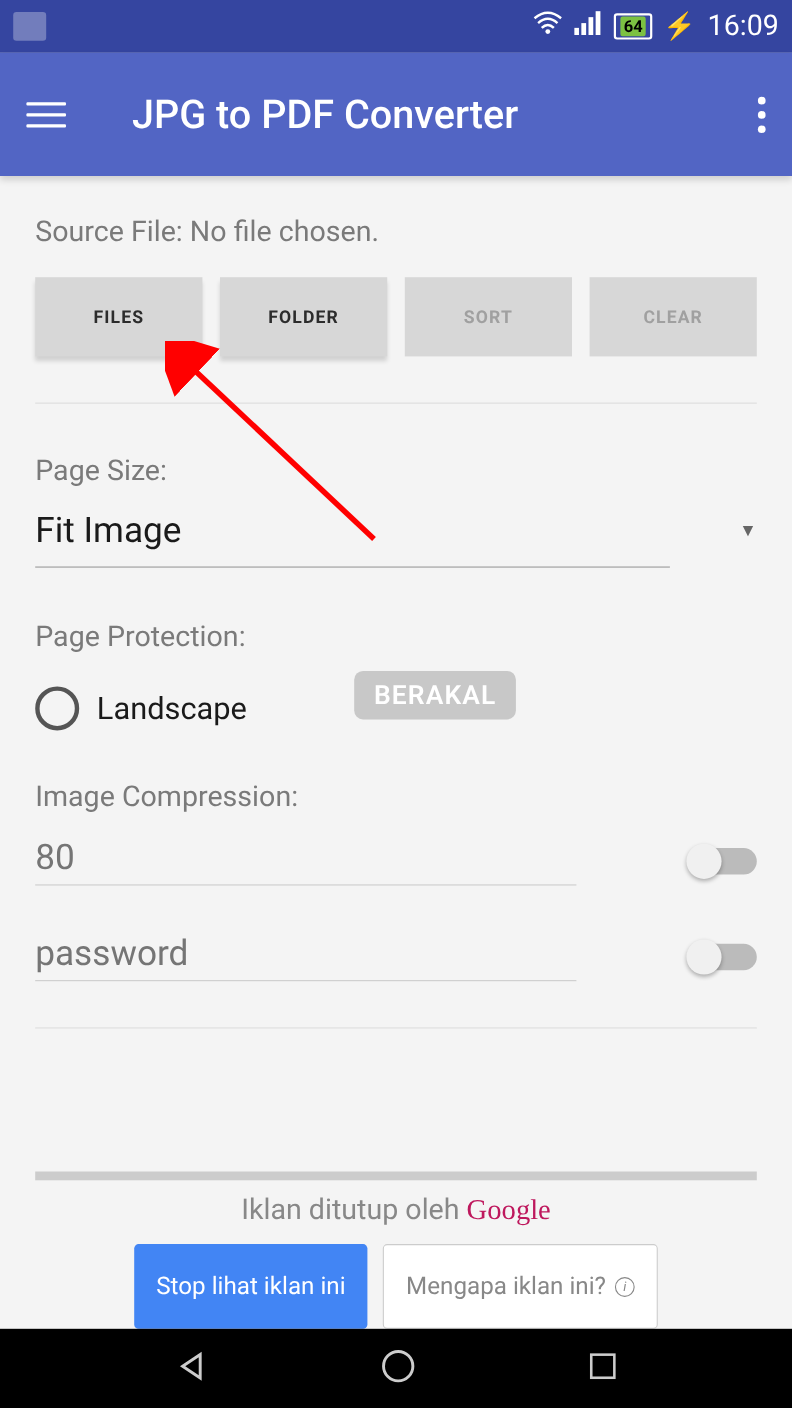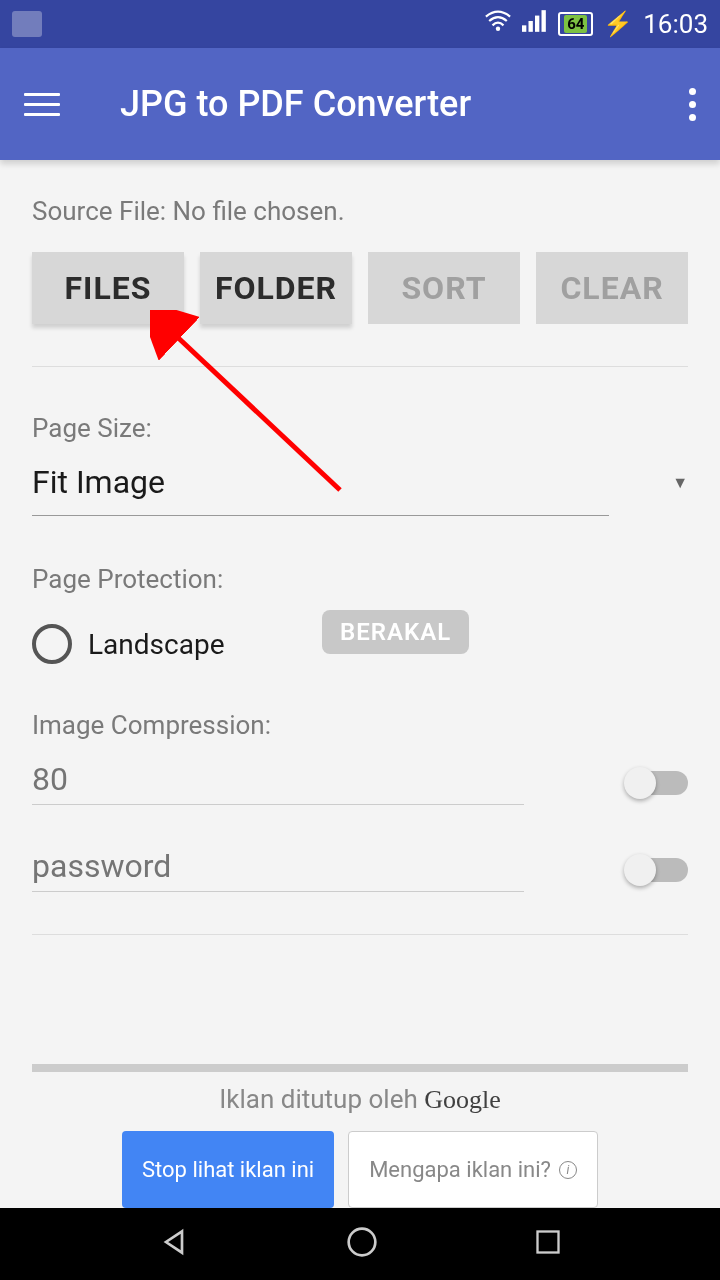--- a/index.html
+++ b/index.html
@@ -14,21 +14,21 @@
     .app-bar { height: 112px; background: #5265c4; display: flex; align-items: center; padding: 0 24px; box-shadow: 0 4px 6px rgba(0,0,0,0.15); }
     .hamburger { width: 36px; display: flex; flex-direction: column; gap: 7px; margin-right: 60px; }
     .hamburger span { height: 3px; background: white; border-radius: 1px; }
     .app-title { color: white; font-size: 36px; font-weight: 500; flex: 1; }
     .more-dots { display: flex; flex-direction: column; gap: 6px; }
     .more-dots span { width: 7px; height: 7px; background: white; border-radius: 50%; }
     
     .content { padding: 36px 32px 16px; }
     .source-label { font-size: 26px; color: #7a7a7a; margin-bottom: 26px; }
     .button-row { display: flex; gap: 16px; margin-bottom: 42px; }
-    .btn { flex: 1; height: 72px; background: #d7d7d7; border: none; font-size: 32px; font-weight: 700; letter-spacing: 1px; color: #2c2c2c; display: flex; align-items: center; justify-content: center; }
+    .btn { flex: 1; height: 72px; background: #d7d7d7; border: none; font-size: 16px; font-weight: 700; letter-spacing: 1px; color: #2c2c2c; display: flex; align-items: center; justify-content: center; }
     .btn.first { box-shadow: 0 4px 4px rgba(0,0,0,0.15); }
     .btn.disabled { color: #a0a0a0; }
     
     .divider { height: 1px; background: #ddd; margin-bottom: 46px; }
     
     .section-label { font-size: 26px; color: #7a7a7a; margin-bottom: 20px; }
     .dropdown-row { display: flex; align-items: center; justify-content: space-between; margin-bottom: 4px; padding-bottom: 10px; }
     .dropdown-value { font-size: 32px; color: #1a1a1a; }
     .dropdown-arrow { color: #666; font-size: 16px; }
     .underline { height: 1px; background: #999; margin-bottom: 48px; width: 88%; }
@@ -47,21 +47,21 @@
     .input-field { font-size: 32px; color: #bbb; border: none; background: transparent; outline: none; border-bottom: 1px solid #ccc; width: 75%; padding-bottom: 6px; }
     .toggle { width: 62px; height: 24px; background: #bbb; border-radius: 12px; position: relative; }
     .toggle::after { content: ''; position: absolute; width: 32px; height: 32px; background: #f0f0f0; border-radius: 50%; left: -2px; top: -4px; box-shadow: 0 2px 4px rgba(0,0,0,0.3); }
     .input-section { margin-bottom: 42px; }
     
     .divider2 { height: 1px; background: #ddd; margin-top: 28px; }
     
     .ad-section { position: absolute; bottom: 72px; left: 0; right: 0; text-align: center; }
     .ad-divider { height: 8px; background: #ccc; margin: 0 32px 12px; }
     .ad-text { font-size: 26px; color: #888; margin-bottom: 16px; }
-    .google-text { font-family: serif; font-weight: 500; color: #404040; }
+    .google-text { font-family: serif; font-weight: 500; color: #be185d; }
     .ad-buttons { display: flex; justify-content: center; gap: 14px; }
     .ad-btn-primary { background: #4285f4; color: white; padding: 12px 20px; font-size: 22px; border: none; border-radius: 4px; }
     .ad-btn-secondary { background: white; color: #888; padding: 25px 20px; font-size: 22px; border: 1px solid #ccc; border-radius: 4px; display: flex; align-items: center; gap: 8px; }
     .info-icon { width: 18px; height: 18px; border: 1.5px solid #888; border-radius: 50%; display: inline-flex; align-items: center; justify-content: center; font-size: 12px; font-style: italic; }
     
     .nav-bar { position: absolute; bottom: 0; left: 0; right: 0; height: 72px; background: #000; display: flex; align-items: center; justify-content: space-around; padding: 0 80px; }
     .nav-icon { color: #ccc; }
     
     .arrow-annotation { position: absolute; left: 150px; top: 310px; pointer-events: none; }
   </style>
@@ -85,21 +85,21 @@
           <rect x="0" y="14" width="4" height="6" fill="white"></rect>
           <rect x="6" y="10" width="4" height="10" fill="white"></rect>
           <rect x="12" y="5" width="4" height="15" fill="white"></rect>
           <rect x="18" y="0" width="4" height="20" fill="white"></rect>
         </svg>
     </span>
     <span class="battery-box">
       <span class="battery-fill">64</span>
     </span>
     <span>⚡</span>
-    <span style="font-size:26px">16:03</span>
+    <span style="font-size:26px">16:09</span>
   </div>
 </div>
 
 <div class="app-bar">
   <div class="hamburger">
     <span></span>
       <span></span>
       <span></span>
   </div>
   <div class="app-title">JPG to PDF Converter</div>

